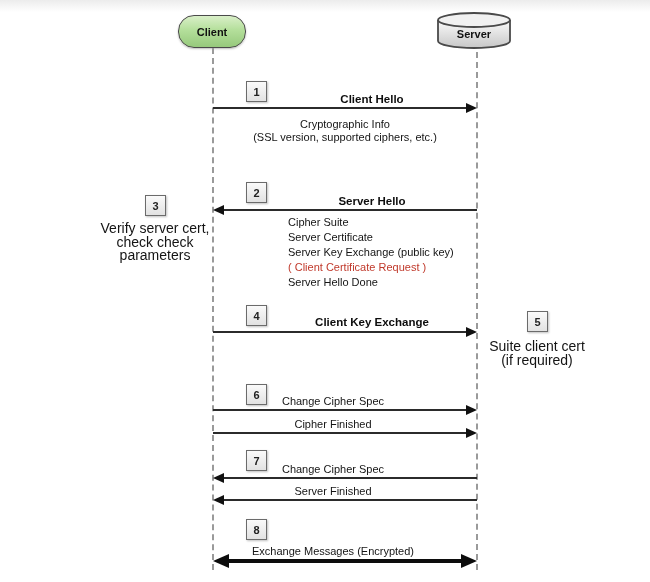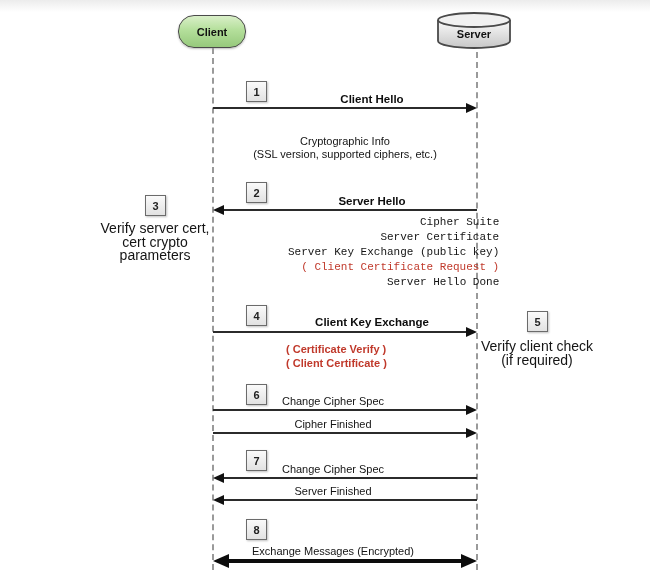--- a/index.html
+++ b/index.html
@@ -70,21 +70,21 @@
   .msg {
     position:absolute; left:201px; width:264px; text-align:center;
     font-size:11px; color:#141414;
   }
   .note-center {
     position:absolute; left:213px; width:264px; text-align:center;
     font-size:11px; color:#141414; line-height:12.5px;
   }
   .details {
     position:absolute; left:288px; top:215px;
-    font-size:11px; color:#141414; line-height:15px; text-align:right;font-family:Liberation Mono, monospace;
+    font-size:11px; color:#141414; line-height:15px; text-align:left;
   }
   .red-details {
     position:absolute; left:286px; top:342px;
     font-size:11px; font-weight:bold; line-height:14px; text-align:left;
   }
   .red { color:#c0392b; }
   .side-note {
     position:absolute; text-align:center; font-size:14px; color:#141414;
     line-height:13.5px;
   }
@@ -117,21 +117,21 @@
   <div class="lifeline lf-client"></div>
   <div class="lifeline lf-server"></div>
 
   <div class="badge" style="left:246px; top:81px;">
     <span>1</span>
   </div>
   <div class="title" style="top:93px;">Client Hello</div>
   <div class="arrow" style="left:213px; top:107px; width:253px;">
     <span class="head-r"></span>
   </div>
-  <div class="note-center" style="top:118px;margin-top:17px;">
+  <div class="note-center" style="top:118px;">
     <div>Cryptographic Info</div>
     <div>(SSL version, supported ciphers, etc.)</div>
   </div>
 
   <div class="badge" style="left:246px; top:182px;">
     <span>2</span>
   </div>
   <div class="title" style="top:195px;">Server Hello</div>
   <div class="arrow" style="left:224px; top:209px; width:253px;">
     <span class="head-l"></span>
@@ -142,41 +142,37 @@
     <div>Server Key Exchange (public key)</div>
     <div class="red">( Client Certificate Request )</div>
     <div>Server Hello Done</div>
   </div>
 
   <div class="badge" style="left:145px; top:195px;">
     <span>3</span>
   </div>
   <div class="side-note note3">
     <div>Verify server cert,</div>
-    <div>cert crypto</div>
+    <div>check check</div>
     <div>parameters</div>
   </div>
 
   <div class="badge" style="left:246px; top:305px;">
     <span>4</span>
   </div>
   <div class="title" style="top:316px;">Client Key Exchange</div>
   <div class="arrow" style="left:213px; top:331px; width:253px;">
     <span class="head-r"></span>
   </div>
-  <div class="red-details">
-    <div class="red">( Certificate Verify )</div>
-    <div class="red">( Client Certificate )</div>
-  </div>
 
   <div class="badge" style="left:527px; top:311px;">
     <span>5</span>
   </div>
   <div class="side-note note5">
-    <div>Verify client check</div>
+    <div>Suite client cert</div>
     <div>(if required)</div>
   </div>
 
   <div class="badge" style="left:246px; top:384px;">
     <span>6</span>
   </div>
   <div class="msg" style="top:395px;">Change Cipher Spec</div>
   <div class="arrow" style="left:213px; top:409px; width:253px;">
     <span class="head-r"></span>
   </div>

